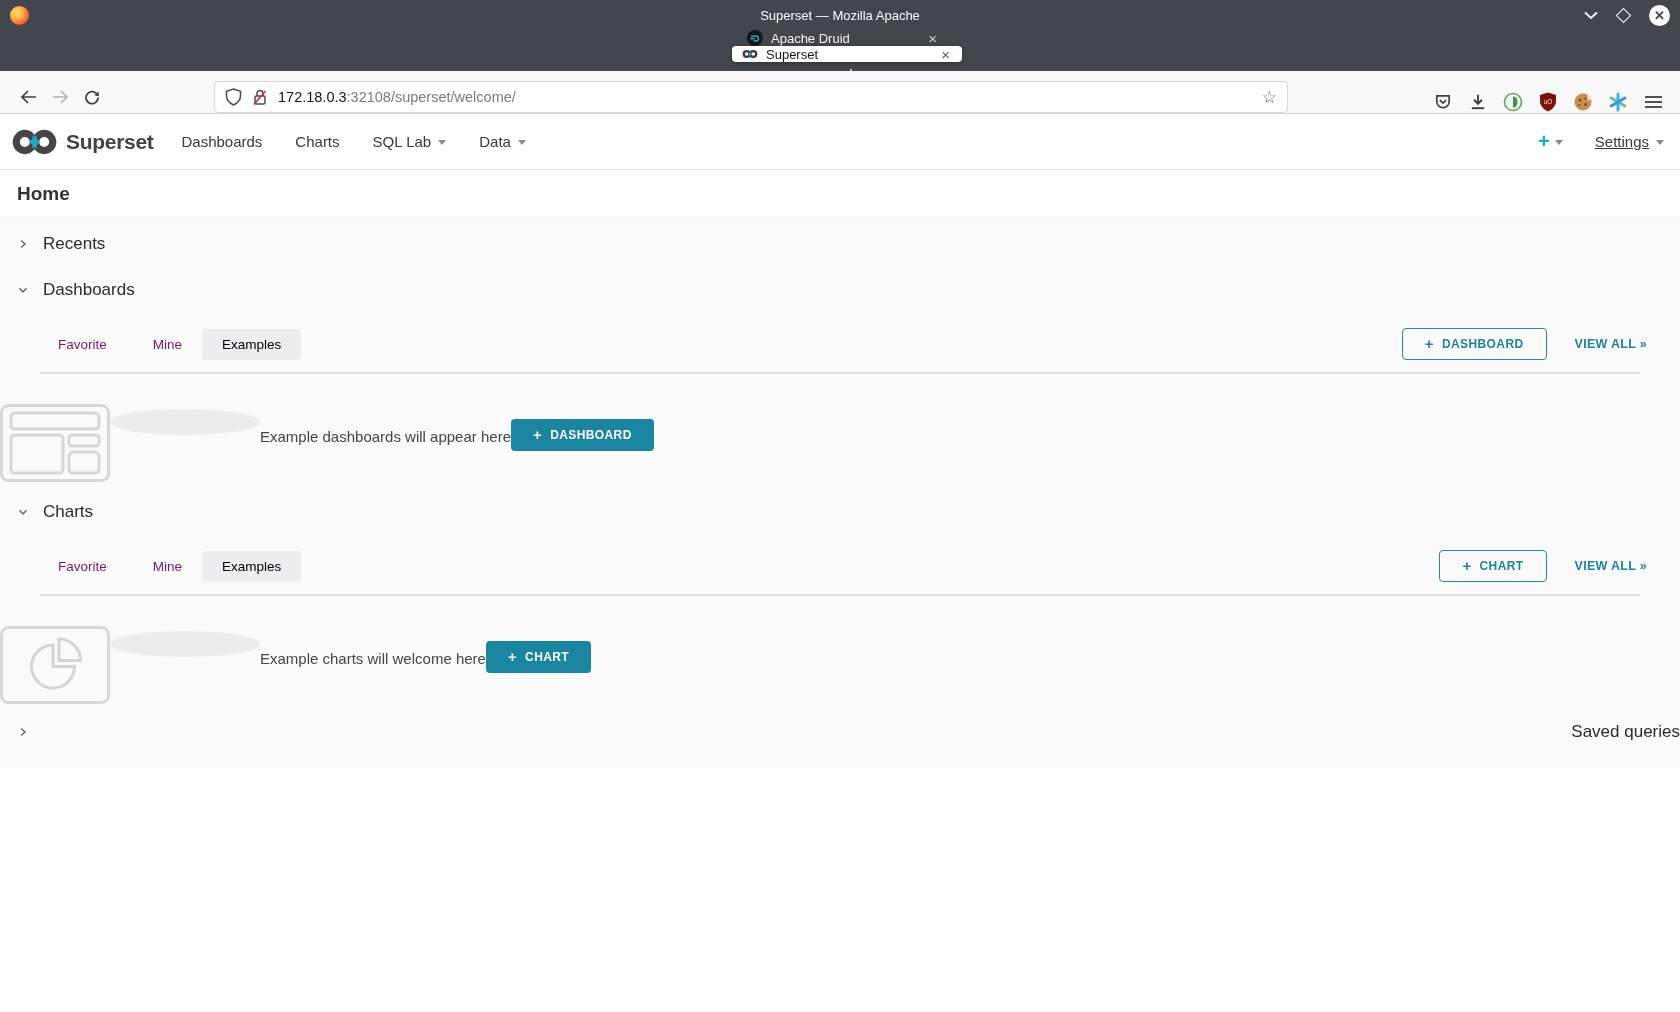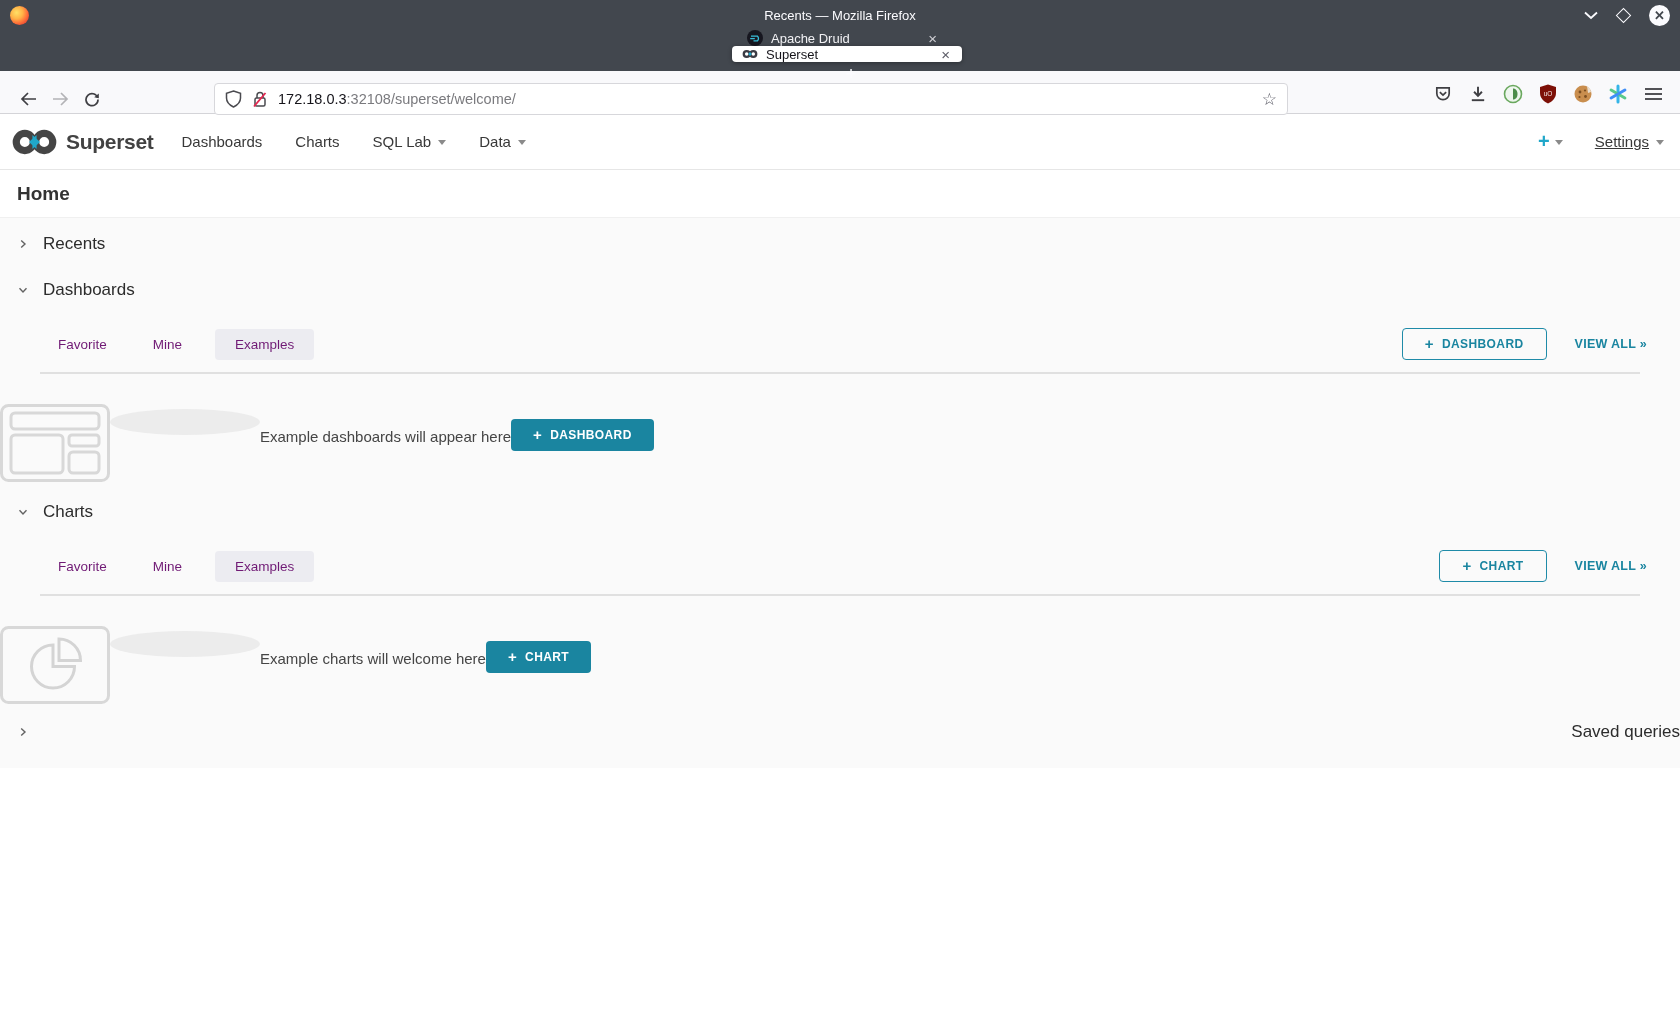--- a/index.html
+++ b/index.html
@@ -24,21 +24,21 @@
   .tab.inactive { width:212px; color:#f1f1f4; }
   .tab.active { width:230px; background:#fff; color:#15141a; box-shadow:0 1px 4px rgba(0,0,0,.35); margin-left:8px; }
   .tab .favicon { width:16px; height:16px; margin-right:8px; flex:0 0 auto; }
   .tab .tab-label { flex:1; overflow:hidden; white-space:nowrap; }
   .tab .tab-close { font-size:15px; line-height:1; padding:0 2px; }
   .tab.inactive .tab-close { color:#cfcfd4; }
   .tab.active .tab-close { color:#5b5b66; }
   .newtab-btn { color:#fbfbfe; font-size:19px; margin-left:16px; line-height:1; padding:2px 6px; }
 
   
-  .toolbar { height:43px; background:#f9f9fb; border-bottom:1px solid #d4d4d8; display:flex; align-items:flex-start; padding:12px 12px; }
+  .toolbar { height:43px; background:#f9f9fb; border-bottom:1px solid #d4d4d8; display:flex; align-items:flex-end; padding:0 12px; }
   .nav-btn { width:32px; height:32px; display:flex; align-items:center; justify-content:center; border-radius:4px; }
   .url-field { margin-left:106px; width:1074px; height:32px; background:#fff; border:1px solid #d7d7db; border-radius:4px;
     display:flex; align-items:center; padding:0 10px; }
   .url-field .sep-icons { display:flex; align-items:center; gap:10px; margin-right:10px; }
   .url-text { font-size:14.5px; color:#15141a; white-space:nowrap; flex:1; }
   .url-text .url-dim { color:#7a7a7e; }
   .star-icon { font-size:17px; color:#5b5b66; margin-left:8px; }
   .toolbar-right { margin-left:auto; display:flex; align-items:center; gap:13px; padding-right:4px; }
   .tb-icon { width:22px; height:22px; display:flex; align-items:center; justify-content:center; }
 
@@ -59,22 +59,22 @@
   .content { background:#fafafa; border-top:1px solid #f0f0f0; padding-bottom:14px; }
 
   .section-header { height:44px; display:flex; align-items:center; padding-left:17px; }
   .section-header.small { height:40px; }
   .chev { display:block; }
   .section-title { font-size:17px; color:#2c2c2c; margin-left:14px; }
 
   .list-controls { height:32px; margin-top:16px; display:flex; align-items:center; padding-left:58px; padding-right:33px; }
   .subtab { font-size:13.5px; color:#701a75; }
   .subtab.gap1 { margin-right:46px; }
-  .subtab.gap2 { margin-right:33px; }
-  .subtab.selected { background:#ececf1; border-radius:4px; padding:8px 20px; color:#701a75;text-align:center; }
+  .subtab.gap2 { margin-right:20px; }
+  .subtab.selected { background:#ececf1; border-radius:4px; padding:8px 20px; color:#000000;text-align:center; }
   .controls-right { margin-left:auto; display:flex; align-items:center; gap:28px; }
   .btn { display:inline-flex; align-items:center; justify-content:center; gap:8px; height:32px; border-radius:4px;
     font-size:12px; font-weight:bold; letter-spacing:.4px; padding:0 22px; }
   .btn .plus-glyph { font-size:15px; font-weight:bold; margin-top:-1px; }
   .btn.outlined { border:1px solid #1f8ba8; color:#1a85a0; background:#fafafa; }
   .view-all { font-size:12.5px; font-weight:bold; color:#1a85a0; letter-spacing:.3px; }
   .rule { border:none; border-top:2px solid #e0e0e0; margin:12px 40px 0 40px; }
 
   .empty-state { display:flex; flex-direction:row; align-items:center; }
   .empty-img { margin-top:30px; position:relative; z-index:1; }
@@ -84,21 +84,21 @@
 
   [data-interactable="true"] { cursor:pointer; }
 </style>
 </head>
 <body>
 
 <div class="screen" data-interactable="false">
 
   <div class="titlebar" data-interactable="false">
     <div class="ff-logo" data-interactable="false"></div>
-    <div class="win-title" data-interactable="false">Recents — Mozilla Firefox</div>
+    <div class="win-title" data-interactable="false">Superset — Mozilla Apache</div>
     <div class="win-controls">
       <span class="wc-min" data-interactable="true">
         <svg width="14" height="9" viewBox="0 0 14 9">
             <polyline points="1,1.5 7,7 13,1.5" fill="none" stroke="#fbfbfe" stroke-width="1.8"></polyline>
           </svg>
       </span>
       <span class="wc-max" data-interactable="true"></span>
       <span class="wc-close" data-interactable="true">✕</span>
     </div>
   </div>

